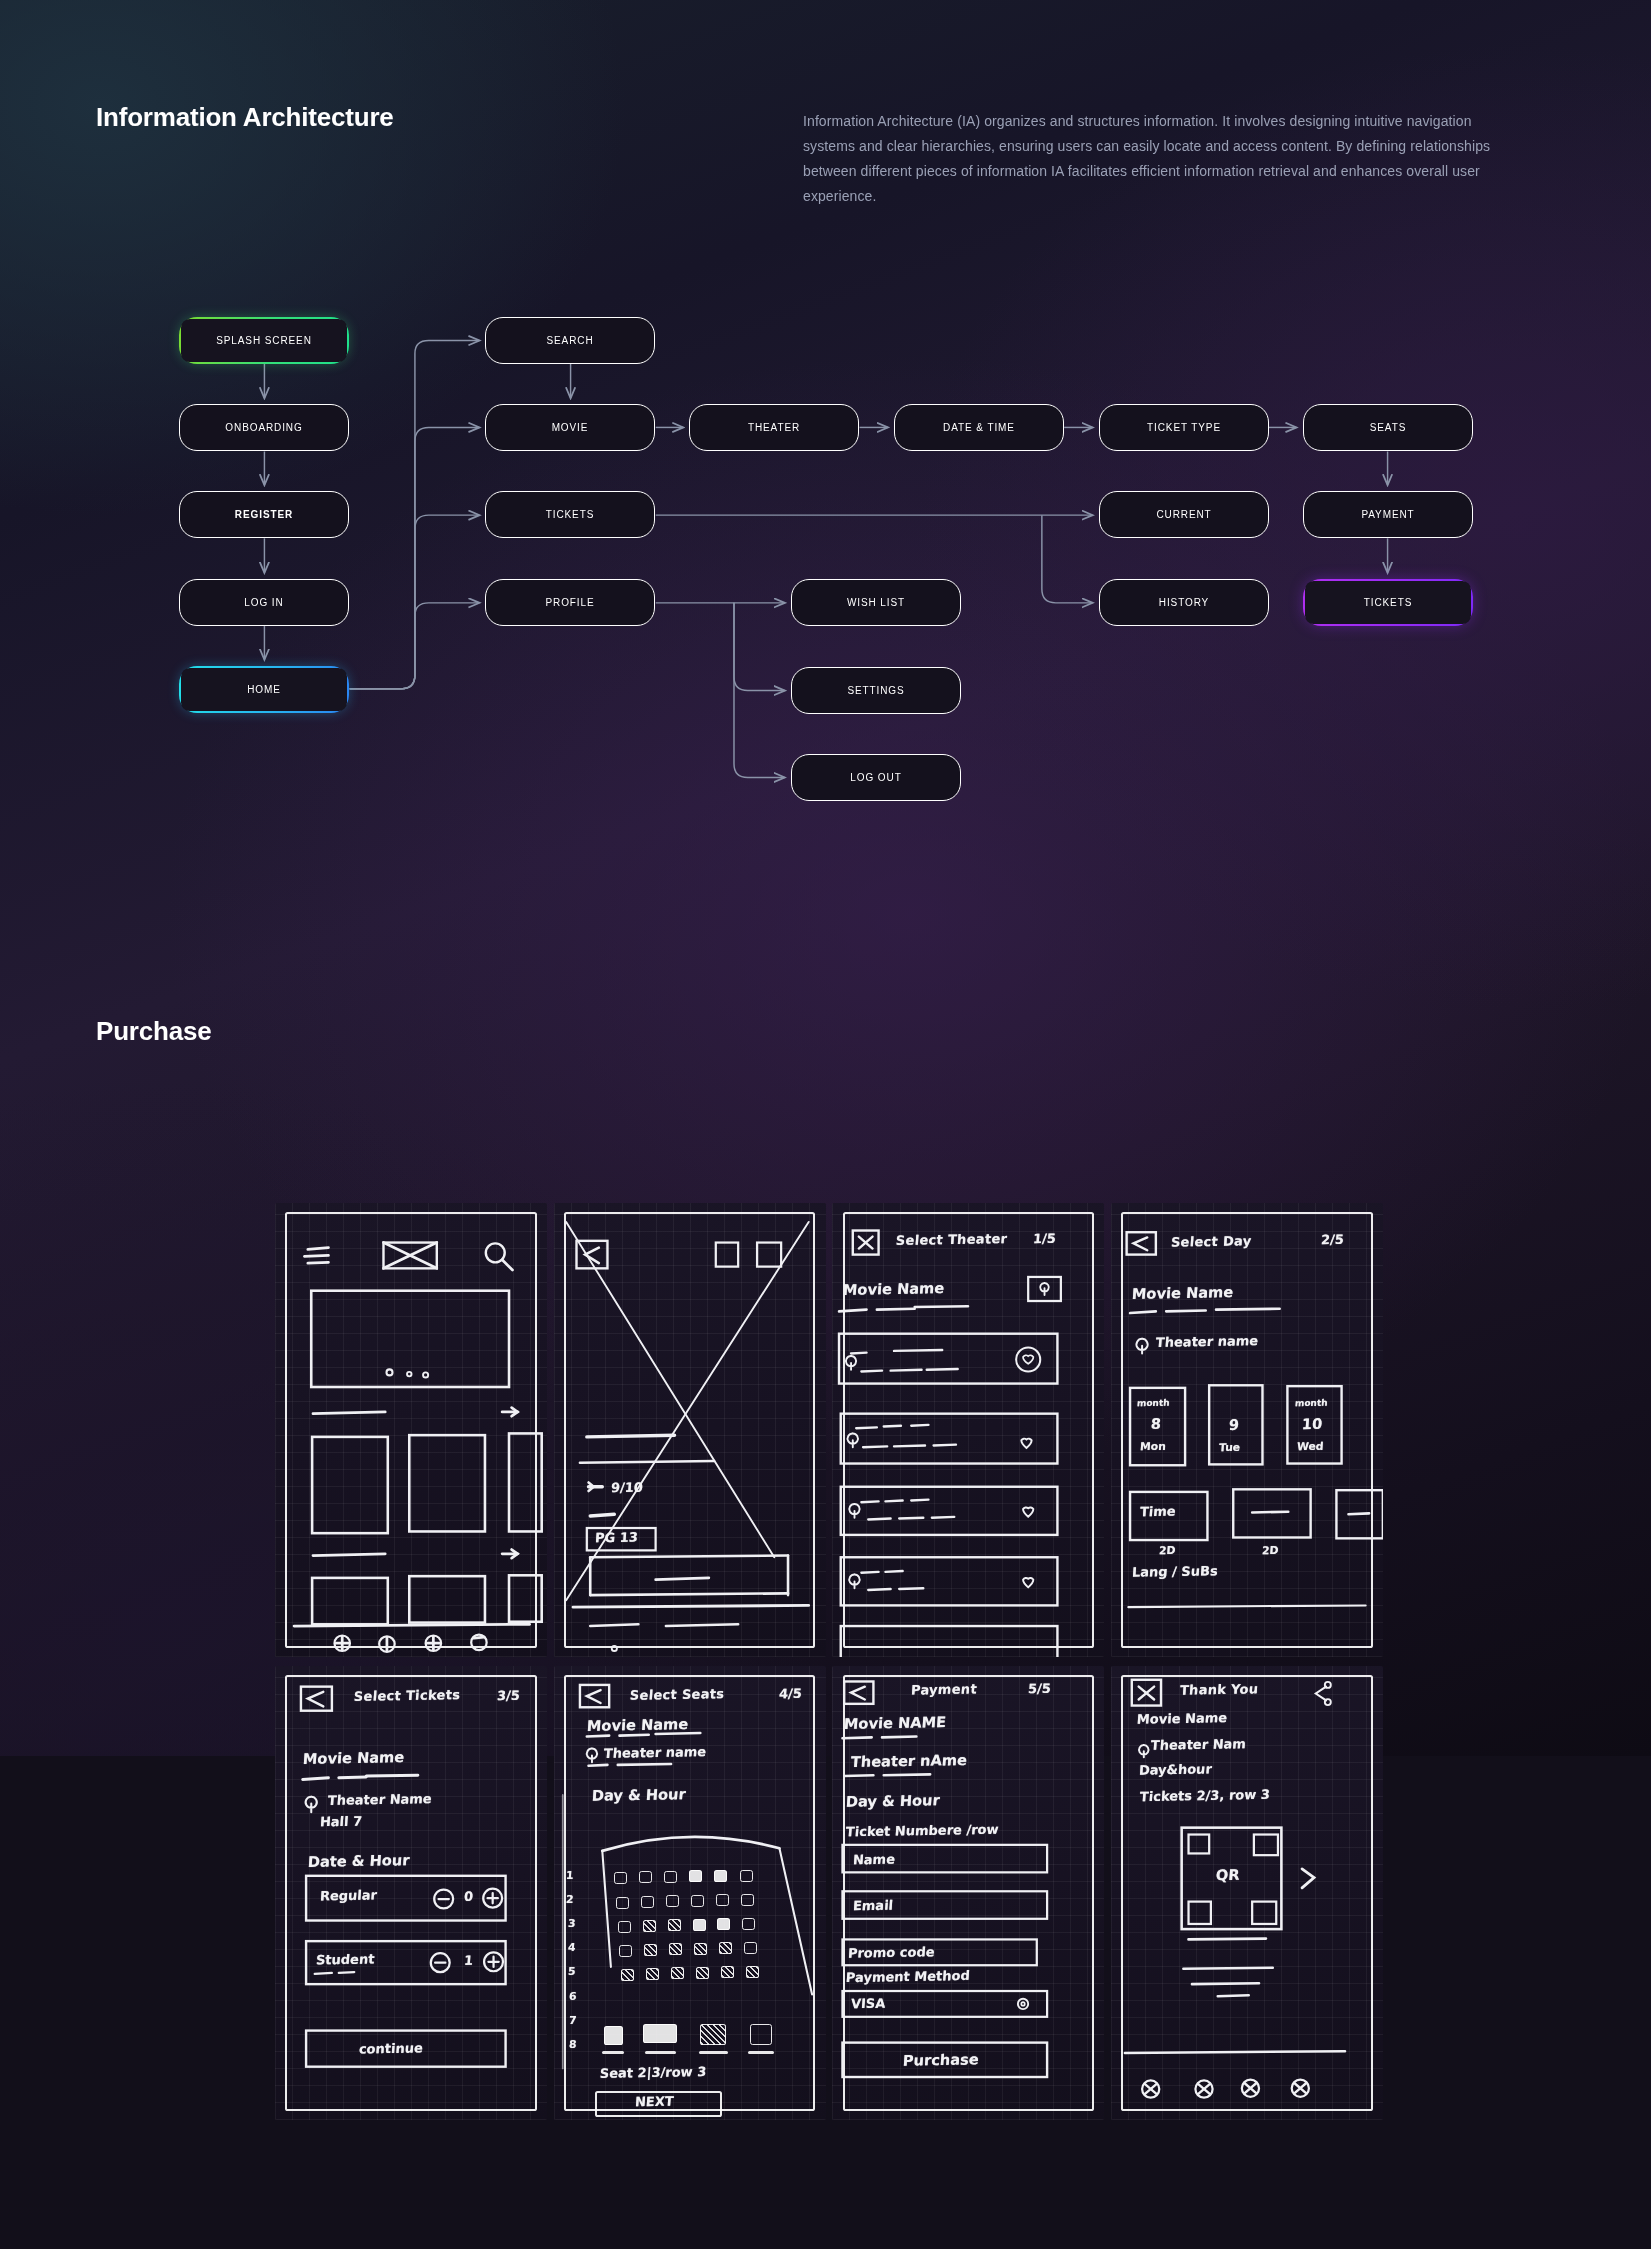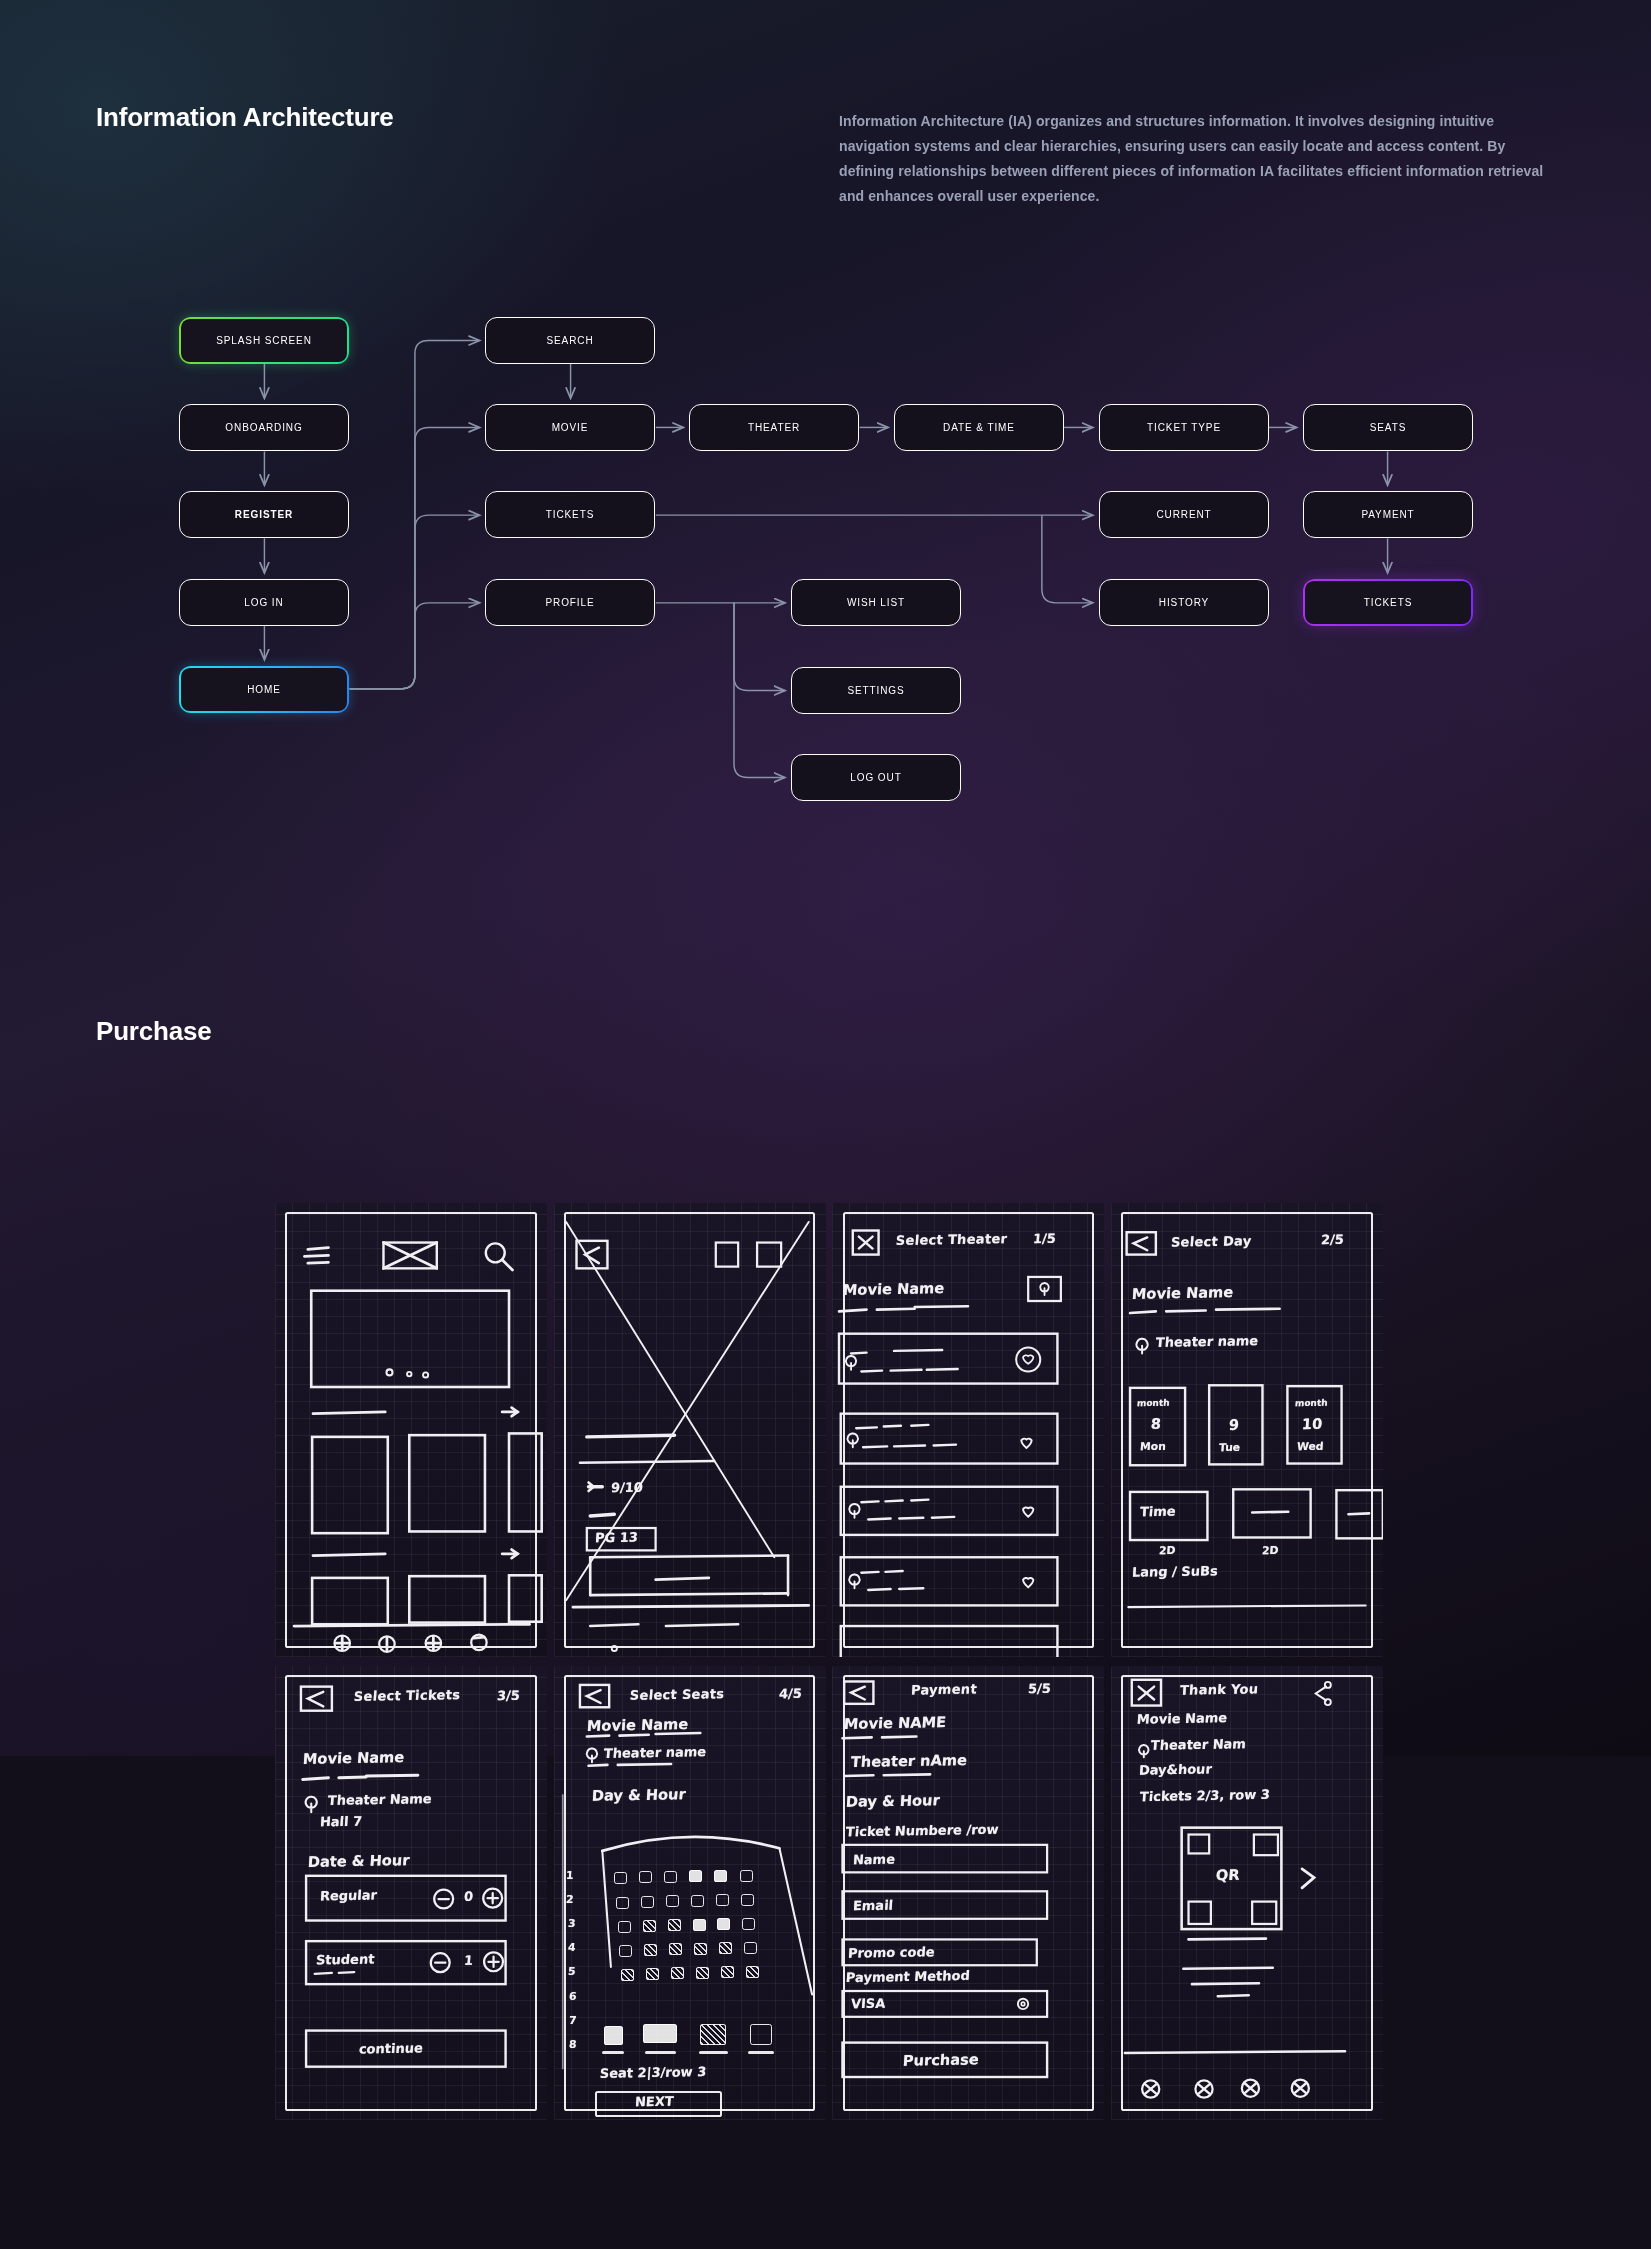--- a/index.html
+++ b/index.html
@@ -37,42 +37,42 @@
   .section-desc {
     position: absolute;
     width: 710px;
     color: #9aa0b5;
     font-size: 14px;
     line-height: 25px;
     letter-spacing: 0.1px;
   }
 
   #ia-title   { left: 96px; top: 102px; }
-  #ia-desc    { left: 839px; top: 109px; font-weight: bold; }
+  #ia-desc    { left: 803px; top: 109px; }
   #sk-title   { left: 96px; top: 1016px; }
   #sk-desc    { left: 839px; top: 1026px; }
 
   
   #flow {
     position: absolute;
     left: 0; top: 0;
     width: 1652px; height: 946px;
   }
   #flow-lines {
     position: absolute;
     left: 0; top: 0;
     width: 1652px; height: 946px;
     pointer-events: none;
   }
 
   .node {
     position: absolute;
     width: 170px;
     height: 47px;
-    border-radius: 12px;
+    border-radius: 18px;
     background: #16131f;
     display: flex;
     align-items: center;
     justify-content: center;
     color: #ffffff;
     font-size: 10px;
     font-weight: 500;
     letter-spacing: 0.9px;
     text-transform: uppercase;
     z-index: 4;

